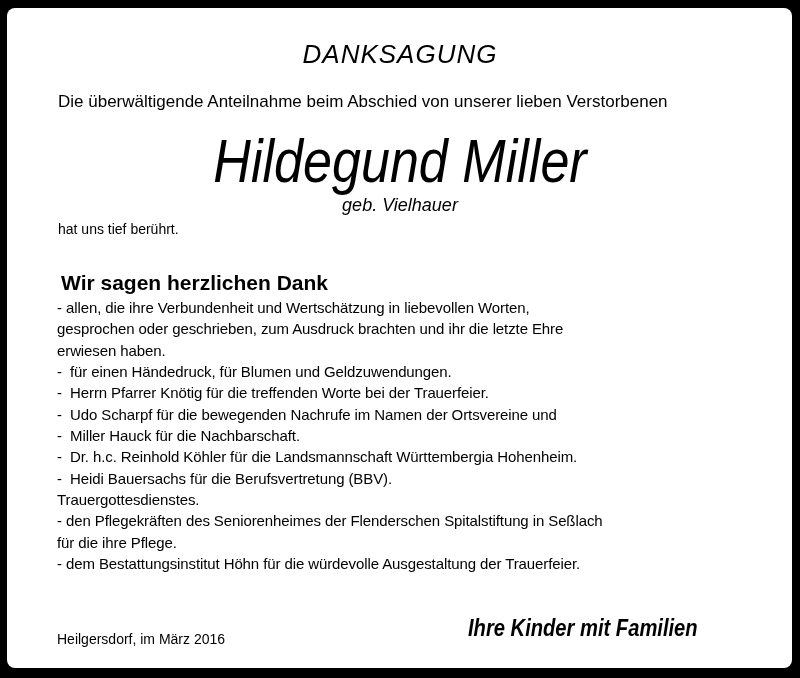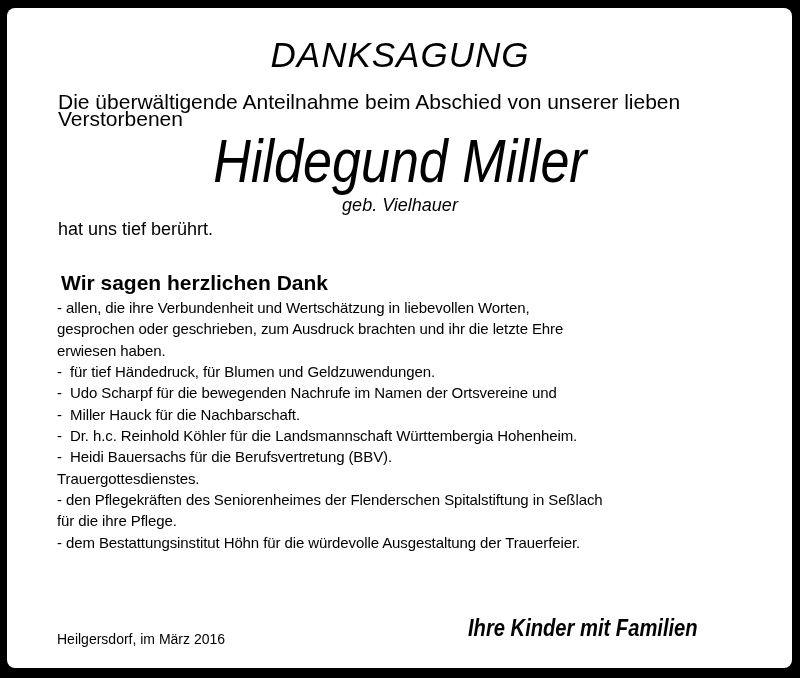--- a/index.html
+++ b/index.html
@@ -18,49 +18,49 @@
     top: 8px;
     width: 785px;
     height: 660px;
     background: #ffffff;
     border-radius: 8px;
   }
   .abs { position: absolute; }
   .center { left: 0; width: 800px; text-align: center; }
   .title {
     top: 40px;
-    font-size: 35px;
+    font-size: 26px;
     line-height: 29px;
     font-style: italic;
     letter-spacing: 1px;
   }
   .intro {
     top: 93px;
     left: 58px;
-    font-size: 21px;
+    font-size: 17px;
     line-height: 17px;
   }
   .name {
     top: 130px;
     font-size: 62px;
     line-height: 62px;
     font-style: italic;
     transform: scaleX(0.84);
     white-space: nowrap;
   }
   .maiden {
     top: 196px;
     font-size: 18px;
     line-height: 18px;
     font-style: italic;
   }
   .touched {
     top: 221px;
     left: 58px;
-    font-size: 18px;
+    font-size: 14px;
     line-height: 17px;
   }
   .thanks-heading {
     top: 272px;
     left: 61px;
     font-size: 21px;
     line-height: 21px;
     font-weight: bold;
   }
   .thanks-body {
@@ -106,21 +106,22 @@
 <div class="abs center maiden">geb. Vielhauer</div>
 
 <div class="abs touched">hat uns tief berührt.</div>
 
 <div class="abs thanks-heading">Wir sagen herzlichen Dank</div>
 
 <div class="abs thanks-body">
   <div class="thanks-line">- allen, die ihre Verbundenheit und Wertschätzung in liebevollen Worten,</div>
   <div class="thanks-line">gesprochen oder geschrieben, zum Ausdruck brachten und ihr die letzte Ehre</div>
   <div class="thanks-line">erwiesen haben.</div>
-  <div class="thanks-line">-  für tief Händedruck, für Blumen und Geldzuwendungen.</div>
+  <div class="thanks-line">-  für einen Händedruck, für Blumen und Geldzuwendungen.</div>
+  <div class="thanks-line">-  Herrn Pfarrer Knötig für die treffenden Worte bei der Trauerfeier.</div>
   <div class="thanks-line">-  Udo Scharpf für die bewegenden Nachrufe im Namen der Ortsvereine und</div>
   <div class="thanks-line">-  Miller Hauck für die Nachbarschaft.</div>
   <div class="thanks-line">-  Dr. h.c. Reinhold Köhler für die Landsmannschaft Württembergia Hohenheim.</div>
   <div class="thanks-line">-  Heidi Bauersachs für die Berufsvertretung (BBV).</div>
   <div class="thanks-line">Trauergottesdienstes.</div>
   <div class="thanks-line">- den Pflegekräften des Seniorenheimes der Flenderschen Spitalstiftung in Seßlach</div>
   <div class="thanks-line">für die ihre Pflege.</div>
   <div class="thanks-line">- dem Bestattungsinstitut Höhn für die würdevolle Ausgestaltung der Trauerfeier.</div>
 </div>
 

